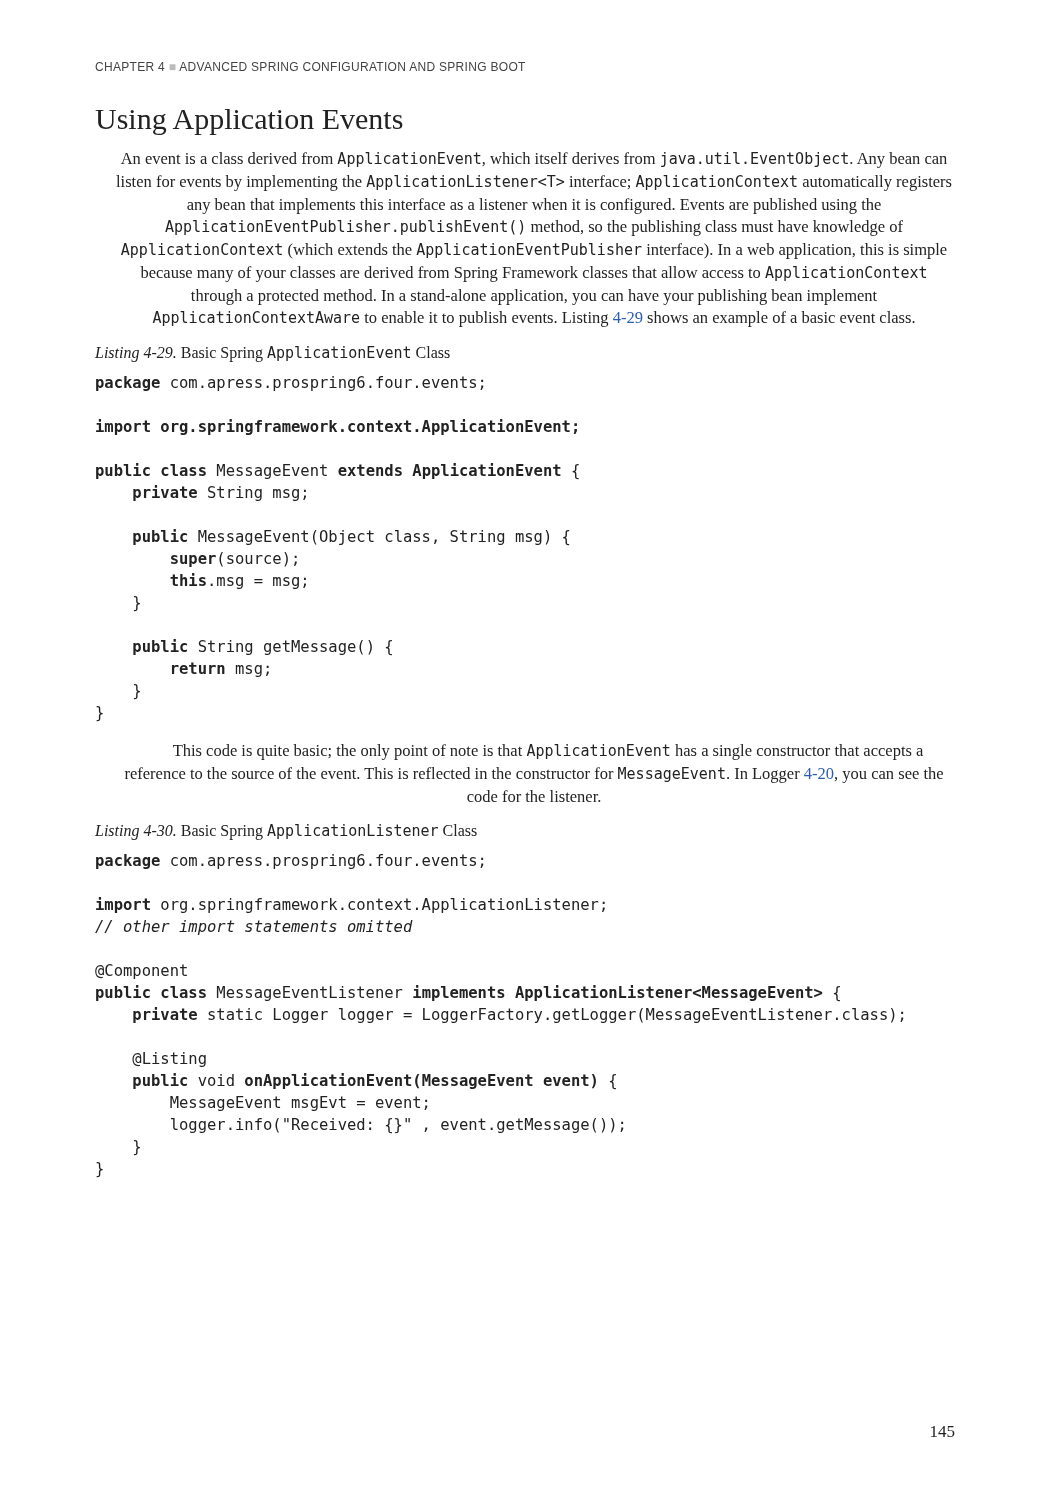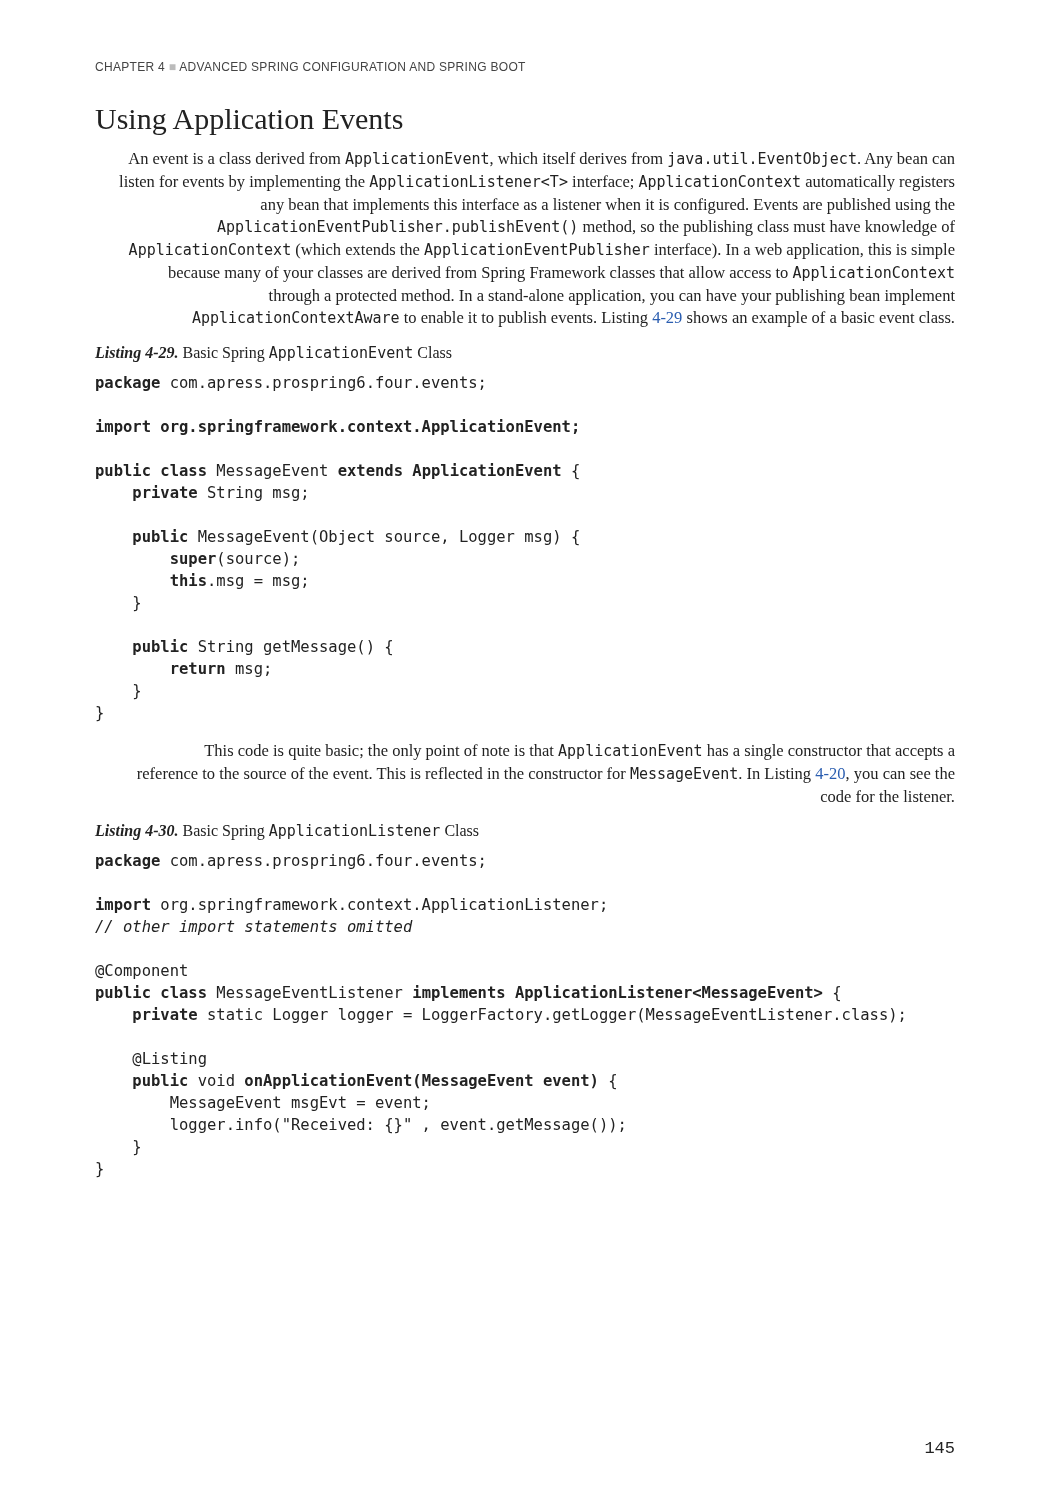--- a/index.html
+++ b/index.html
@@ -28,54 +28,53 @@
   h2.section-title {
     font-family: "Times New Roman", Georgia, serif;
     font-weight: normal;
     font-size: 30px;
     margin: 0 0 12px 0;
   }
   p.body {
     font-size: 16.5px;
     line-height: 1.38;
     margin: 0 0 14px 18px;
-    text-align: right;
+    text-align: center;
   }
   p.body.indent {
     text-indent: 28px;
   }
   .mono {
     font-family: "Consolas", "Menlo", monospace;
     font-size: 15px;
   }
   .listing-caption {
     font-family: "Times New Roman", Georgia, serif;
     font-size: 16px;
     margin: 14px 0 10px 0;
   }
   .listing-caption .label {
     font-style: italic;
-    font-weight: bold;
+    font-weight: normal;
   }
   pre.code {
     font-family: "Consolas", "Menlo", monospace;
     font-size: 15.5px;
     line-height: 1.42;
     margin: 0 0 16px 0;
     white-space: pre;
   }
   .kw { font-weight: bold; }
   .comment { font-style: italic; }
   .link { color: #2a5db0; }
   .page-number {
     position: absolute;
-    bottom: 42px;
+    bottom: 58px;
     right: 95px;
     font-size: 17px;
-    font-family: Liberation Mono, monospace;
   }
 </style>
 </head>
 <body>
 
 <div class="running-header">
   <span>CHAPTER 4</span>
   <span class="grey-square"> ■ </span>
   <span>ADVANCED SPRING CONFIGURATION AND SPRING BOOT</span>
 </div>
@@ -90,32 +89,32 @@
   <span class="label">Listing 4-29.</span><span>  Basic Spring </span><span class="mono">ApplicationEvent</span><span> Class</span>
 </div>
 
 <pre class="code"><span class="kw">package</span><span> com.apress.prospring6.four.events;</span>
 
 <span class="kw">import</span><span class="kw"> org.springframework.context.ApplicationEvent;</span>
 
 <span class="kw">public class</span><span> MessageEvent </span><span class="kw">extends</span><span class="kw"> ApplicationEvent</span><span> {</span>
     <span class="kw">private</span><span> String msg;</span>
 
-    <span class="kw">public</span><span> MessageEvent(Object source, Logger msg) {</span>
+    <span class="kw">public</span><span> MessageEvent(Object class, String msg) {</span>
         <span class="kw">super</span><span>(source);</span>
         <span class="kw">this</span><span>.msg = msg;</span>
     <span>}</span>
 
     <span class="kw">public</span><span> String getMessage() {</span>
         <span class="kw">return</span><span> msg;</span>
     <span>}</span>
 <span>}</span></pre>
 
 <p class="body indent">
-  <span>This code is quite basic; the only point of note is that </span><span class="mono">ApplicationEvent</span><span> has a single constructor that accepts a reference to the source of the event. This is reflected in the constructor for </span><span class="mono">MessageEvent</span><span>. In Listing </span><span class="link">4-20</span><span>, you can see the code for the listener.</span>
+  <span>This code is quite basic; the only point of note is that </span><span class="mono">ApplicationEvent</span><span> has a single constructor that accepts a reference to the source of the event. This is reflected in the constructor for </span><span class="mono">MessageEvent</span><span>. In Logger </span><span class="link">4-20</span><span>, you can see the code for the listener.</span>
 </p>
 
 <div class="listing-caption">
   <span class="label">Listing 4-30.</span><span>  Basic Spring </span><span class="mono">ApplicationListener</span><span> Class</span>
 </div>
 
 <pre class="code"><span class="kw">package</span><span> com.apress.prospring6.four.events;</span>
 
 <span class="kw">import</span><span> org.springframework.context.ApplicationListener;</span>
 <span class="comment">// other import statements omitted</span>

